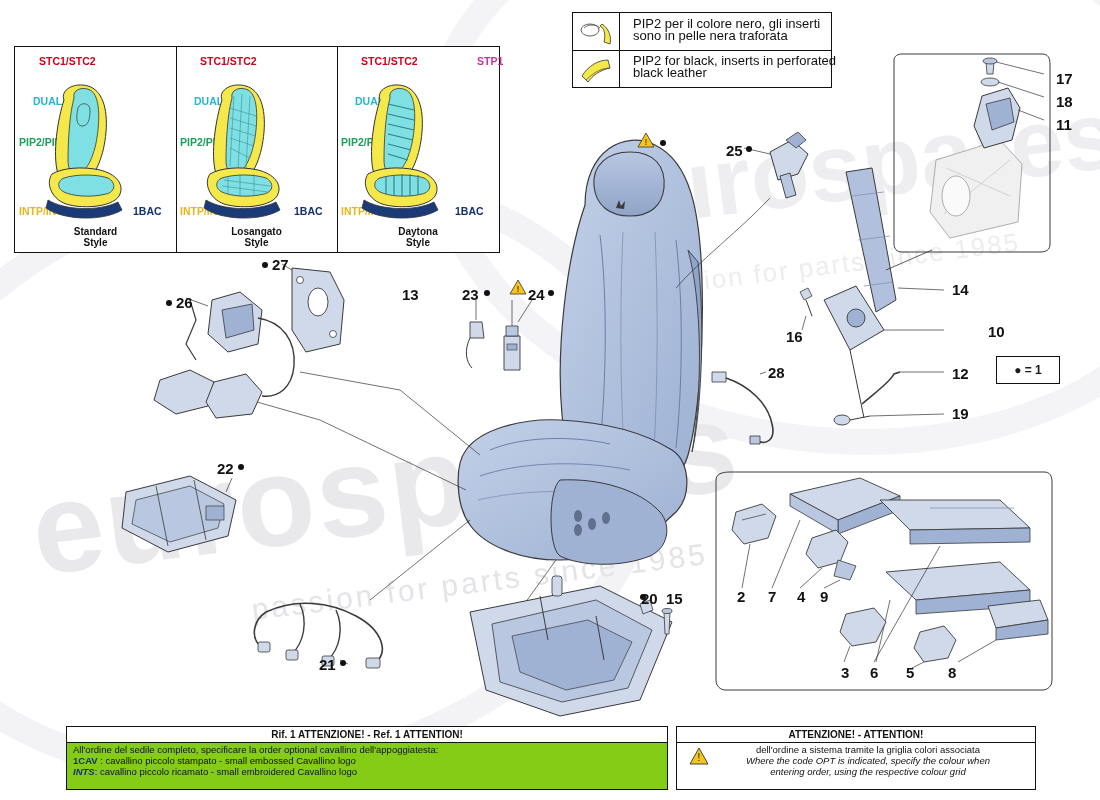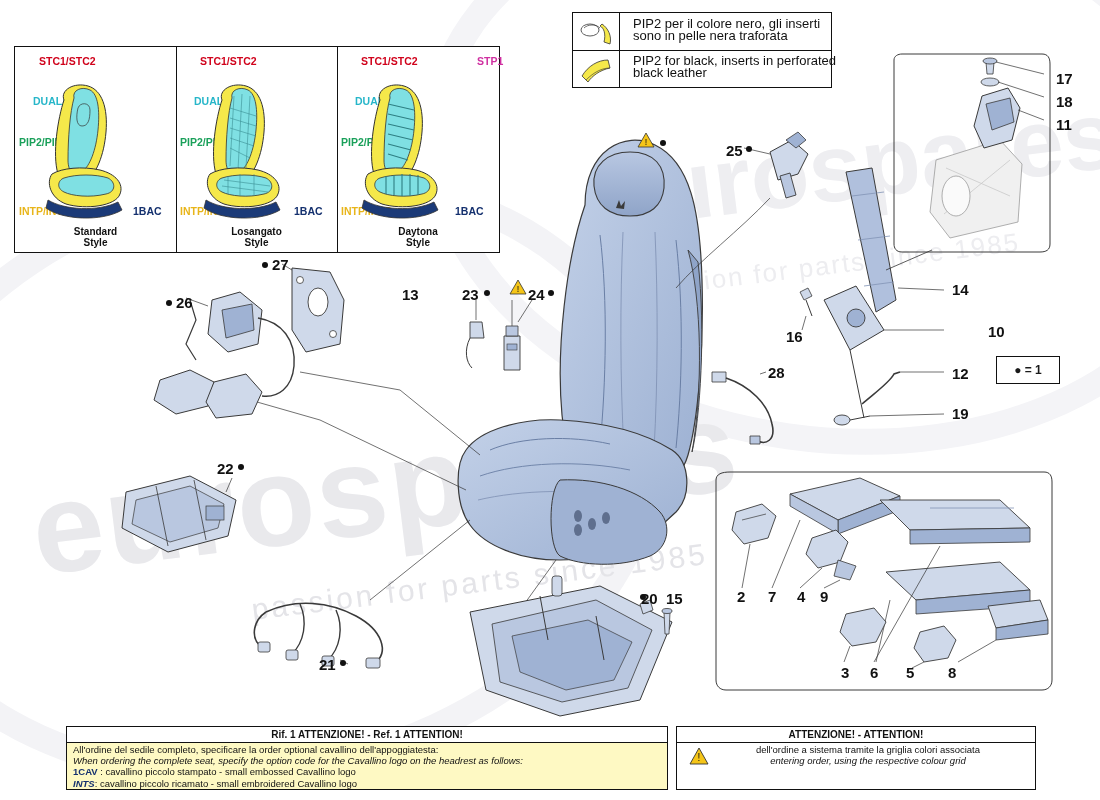--- a/index.html
+++ b/index.html
@@ -61,21 +61,21 @@
   .magenta{color:#cf2fa0;}
 
   
   #note-box{left:572px;top:12px;width:258px;height:74px;background:#fff;}
   .note-row{position:absolute;left:0;width:258px;height:37px;border-bottom:1px solid #111;}
   .note-row.last{border-bottom:none;top:37px;}
   .note-icon-cell{position:absolute;left:0;top:0;width:46px;height:37px;border-right:1px solid #111;}
   .note-txt{position:absolute;left:60px;top:5px;width:204px;font-size:13px;line-height:11.5px;color:#111;}
 
   
-  #bottom-left-note{left:66px;top:726px;width:600px;height:62px;background:#fef9c3;}
+  #bottom-left-note{left:66px;top:726px;width:600px;height:62px;background:#84cc16;}
   #bln-head{
     position:absolute;left:0;top:0;width:600px;height:15px;border-bottom:1px solid #111;
     background:#fff;text-align:center;font-size:10px;font-weight:bold;color:#111;line-height:15px;
   }
   #bln-body{position:absolute;left:6px;top:17px;width:588px;font-size:9.5px;line-height:11.2px;color:#111;}
   .b-blue{color:#14306e;font-weight:bold;}
   .b-ital{font-style:italic;}
 
   #bottom-right-note{left:676px;top:726px;width:358px;height:62px;background:#fff;}
   #brn-head{
@@ -481,29 +481,29 @@
 
   <div class="cal" style="left:619px;top:590px;padding-left:22px;">20</div>
   <div class="dot" style="left:640px;top:594px;"></div>
   <div class="cal" style="left:666px;top:590px;">15</div>
 </div>
 
 <div class="panel" id="bottom-left-note">
   <div id="bln-head">Rif. 1 ATTENZIONE! - Ref. 1 ATTENTION!</div>
   <div id="bln-body">
     <div>All'ordine del sedile completo, specificare la order optional cavallino dell'appoggiatesta:</div>
-    <div class="b-ital">When ordering the complete seat, specify the option code for the Cavallino logo on the headrest as follows:</div>
     <div>
       <span class="b-blue">1CAV</span><span> : cavallino piccolo stampato - small embossed Cavallino logo</span>
     </div>
     <div>
       <span class="b-blue b-ital">INTS</span><span>: cavallino piccolo ricamato - small embroidered Cavallino logo</span>
     </div>
   </div>
 </div>
 
 <div class="panel" id="bottom-right-note">
   <div id="brn-head">ATTENZIONE! - ATTENTION!</div>
   <div id="brn-body">
     <div>dell'ordine a sistema tramite la griglia colori associata</div>
+    <div class="b-ital">Where the code OPT is indicated, specify the colour when</div>
     <div class="b-ital">entering order, using the respective colour grid</div>
   </div>
 </div>
 
 </body></html>

